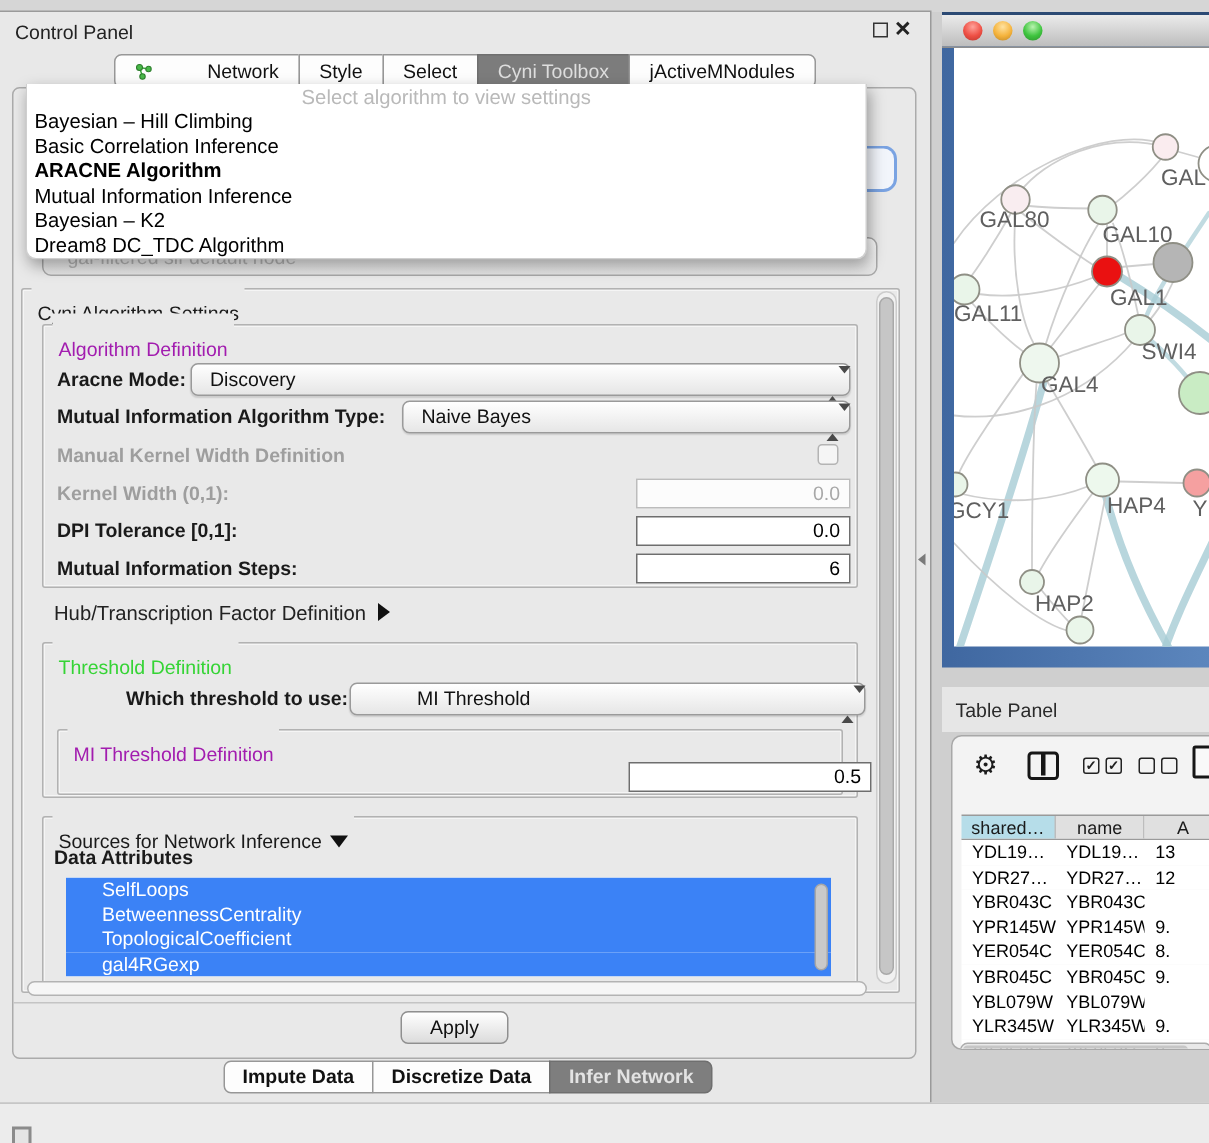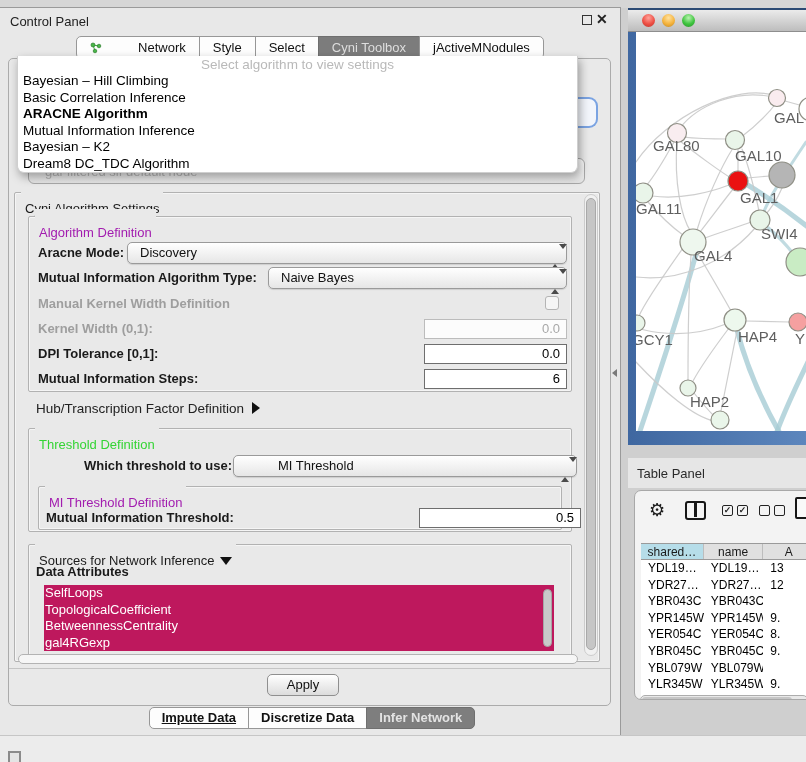--- a/index.html
+++ b/index.html
@@ -95,22 +95,22 @@
     border-radius:3px; background:#f5f5f5; }
 
   .tri-right { display:inline-block; width:0; height:0; border-top:6px solid transparent;
     border-bottom:6px solid transparent; border-left:8px solid #111; margin-left:8px;
     position:relative; top:1px; }
   .tri-down { display:inline-block; width:0; height:0; border-left:6px solid transparent;
     border-right:6px solid transparent; border-top:8px solid #111; margin-left:5px; }
 
   .src-list { position:absolute; left:44px; top:577px; width:510px; height:66px;
     background:#fff; overflow:hidden; }
-  .src-item { height:16.5px; line-height:16.5px; padding-left:1px; font-size:13px;
-    background:#be185d; color:#fff; white-space:nowrap; }
+  .src-item { height:16.5px; line-height:16.5px; padding-left:24px; font-size:13px;
+    background:#3b82f6; color:#fff; white-space:nowrap; }
   .list-vthumb { position:absolute; left:543px; top:581px; width:9px; height:58px;
     background:#c9c9c9; border:1px solid #a6a6a6; border-radius:5px; z-index:3; }
 
   .vscrollbar { position:absolute; left:584px; top:186px; width:14px; height:462px;
     background:#f1f1f1; border:1px solid #cccccc; border-radius:7px; }
   .vscrollbar .thumb { position:absolute; left:1px; top:3px; width:10px; height:452px;
     background:#c6c6c6; border:1px solid #a9a9a9; border-radius:6px; }
 
   .hpill { position:absolute; left:18px; top:646px; width:560px; height:10px;
     background:#f6f6f6; border:1px solid #b3b3b3; border-radius:6px; z-index:4; }
@@ -118,21 +118,21 @@
   .divider { position:absolute; left:9px; top:660px; width:601px; height:1px; background:#c4c4c4; }
 
   .apply-btn { position:absolute; left:267px; top:666px; width:72px; height:22px;
     border:1px solid #8f8f8f; border-radius:5px;
     background:linear-gradient(#ffffff,#dcdcdc);
     font-size:13px; text-align:center; line-height:20px; color:#111; }
 
   .bottom-tabs { position:absolute; left:0; top:699px; width:100%; display:flex; justify-content:center; }
   .btab { height:22px; line-height:20px; padding:0 12px; background:#fdfdfd;
     border:1px solid #979797; margin-left:-1px; font-size:13px; font-weight:bold; color:#111; }
-  .btab:first-child { border-radius:5px 0 0 5px; margin-left:4px;text-decoration:underline; }
+  .btab:first-child { border-radius:5px 0 0 5px; margin-left:4px; }
   .btab:last-child { border-radius:0 5px 5px 0; }
   .btab.selected { background:#7e7e7e; color:#e3e3e3; border-color:#6f6f6f; }
 
   
   .net-window { position:absolute; left:628px; top:8px; width:178px; height:437px;
     background:linear-gradient(90deg,#3f67a0,#5c86bd); }
   .net-topline { position:absolute; left:0; top:0; width:100%; height:2px; background:#2c4a74; }
   .net-titlebar { position:absolute; left:0; top:2px; width:100%; height:22px;
     background:linear-gradient(#ebebeb,#bdbdbd); border-bottom:1px solid #8e8e8e; }
   .light { position:absolute; top:4px; width:13px; height:13px; border-radius:50%; }
@@ -265,31 +265,30 @@
 
   <div class="flabel" style="left:84px; top:450px;">Which threshold to use:</div>
   <div class="combo" style="left:233px; top:447px; width:344px;padding-left:44px;">
     <span>MI Threshold</span>
     <span class="stepper"><span class="up"></span><span class="dn"></span></span>
   </div>
 
   <div class="gbox" style="left:38px; top:478px; width:524px; height:44px;">
     <span class="legend blue">MI Threshold Definition</span>
   </div>
-  <div class="flabel" style="left:46px; top:502px;">Mutual Information Threshold:</div>
   <div class="tfield" style="left:419px; top:500px; width:162px;">0.5</div>
 
   <div class="gbox" style="left:28px; top:536px; width:544px; height:116px;">
     <span class="legend"><span>Sources for Network Inference</span><span class="tri-down"></span></span>
   </div>
   <div class="flabel" style="left:36px; top:556px;">Data Attributes</div>
   <div class="src-list">
       <div class="src-item">SelfLoops</div>
+      <div class="src-item">BetweennessCentrality</div>
       <div class="src-item">TopologicalCoefficient</div>
-      <div class="src-item">BetweennessCentrality</div>
       <div class="src-item">gal4RGexp</div>
     </div>
   <div class="list-vthumb"></div>
 
   <div class="hpill"></div>
   <div class="divider"></div>
 
   <div class="apply-btn">Apply</div>
 
   <div class="bottom-tabs">

